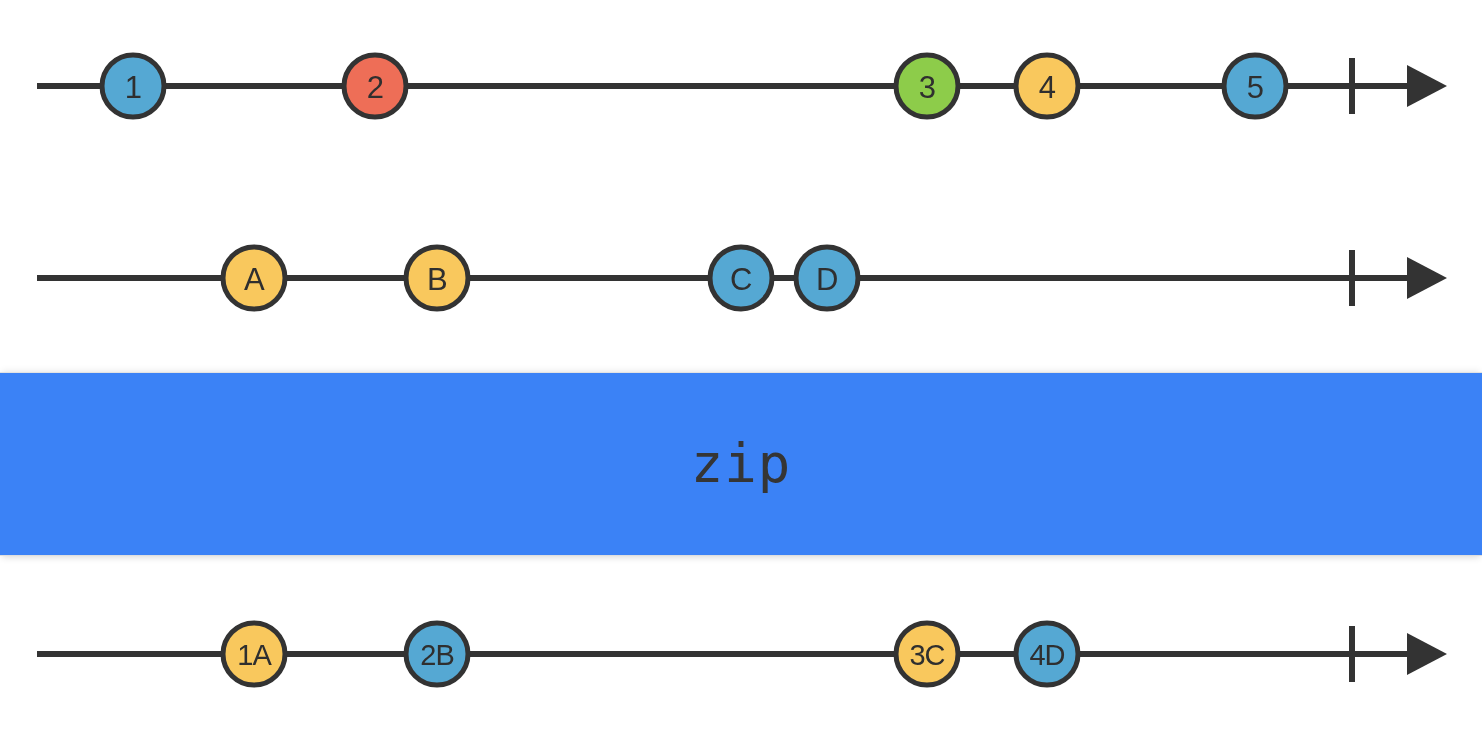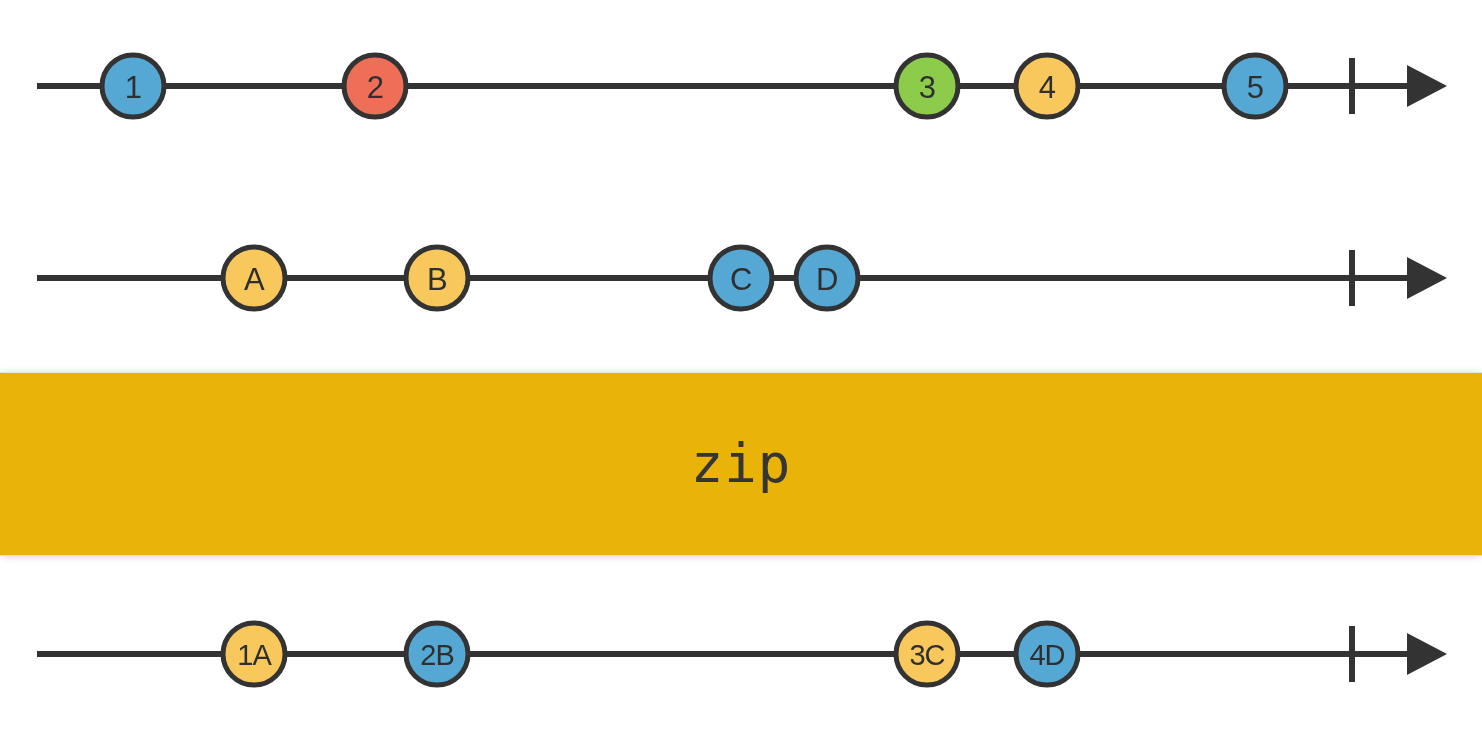--- a/index.html
+++ b/index.html
@@ -56,21 +56,21 @@
     letter-spacing: -1px;
   }
 
   
   #operator-panel {
     position: absolute;
     left: 0;
     width: 1482px;
     top: 372px;
     height: 184px;
-    background: #eab308;
+    background: #3b82f6;
     border-top: 1px solid #e3e3e3;
     border-bottom: 1px solid #dedede;
     box-sizing: border-box;
     box-shadow: 0 3px 7px -2px rgba(0,0,0,0.16),
                 0 -3px 7px -2px rgba(0,0,0,0.09);
     display: flex;
     align-items: center;
     justify-content: center;
     z-index: 5;
   }

